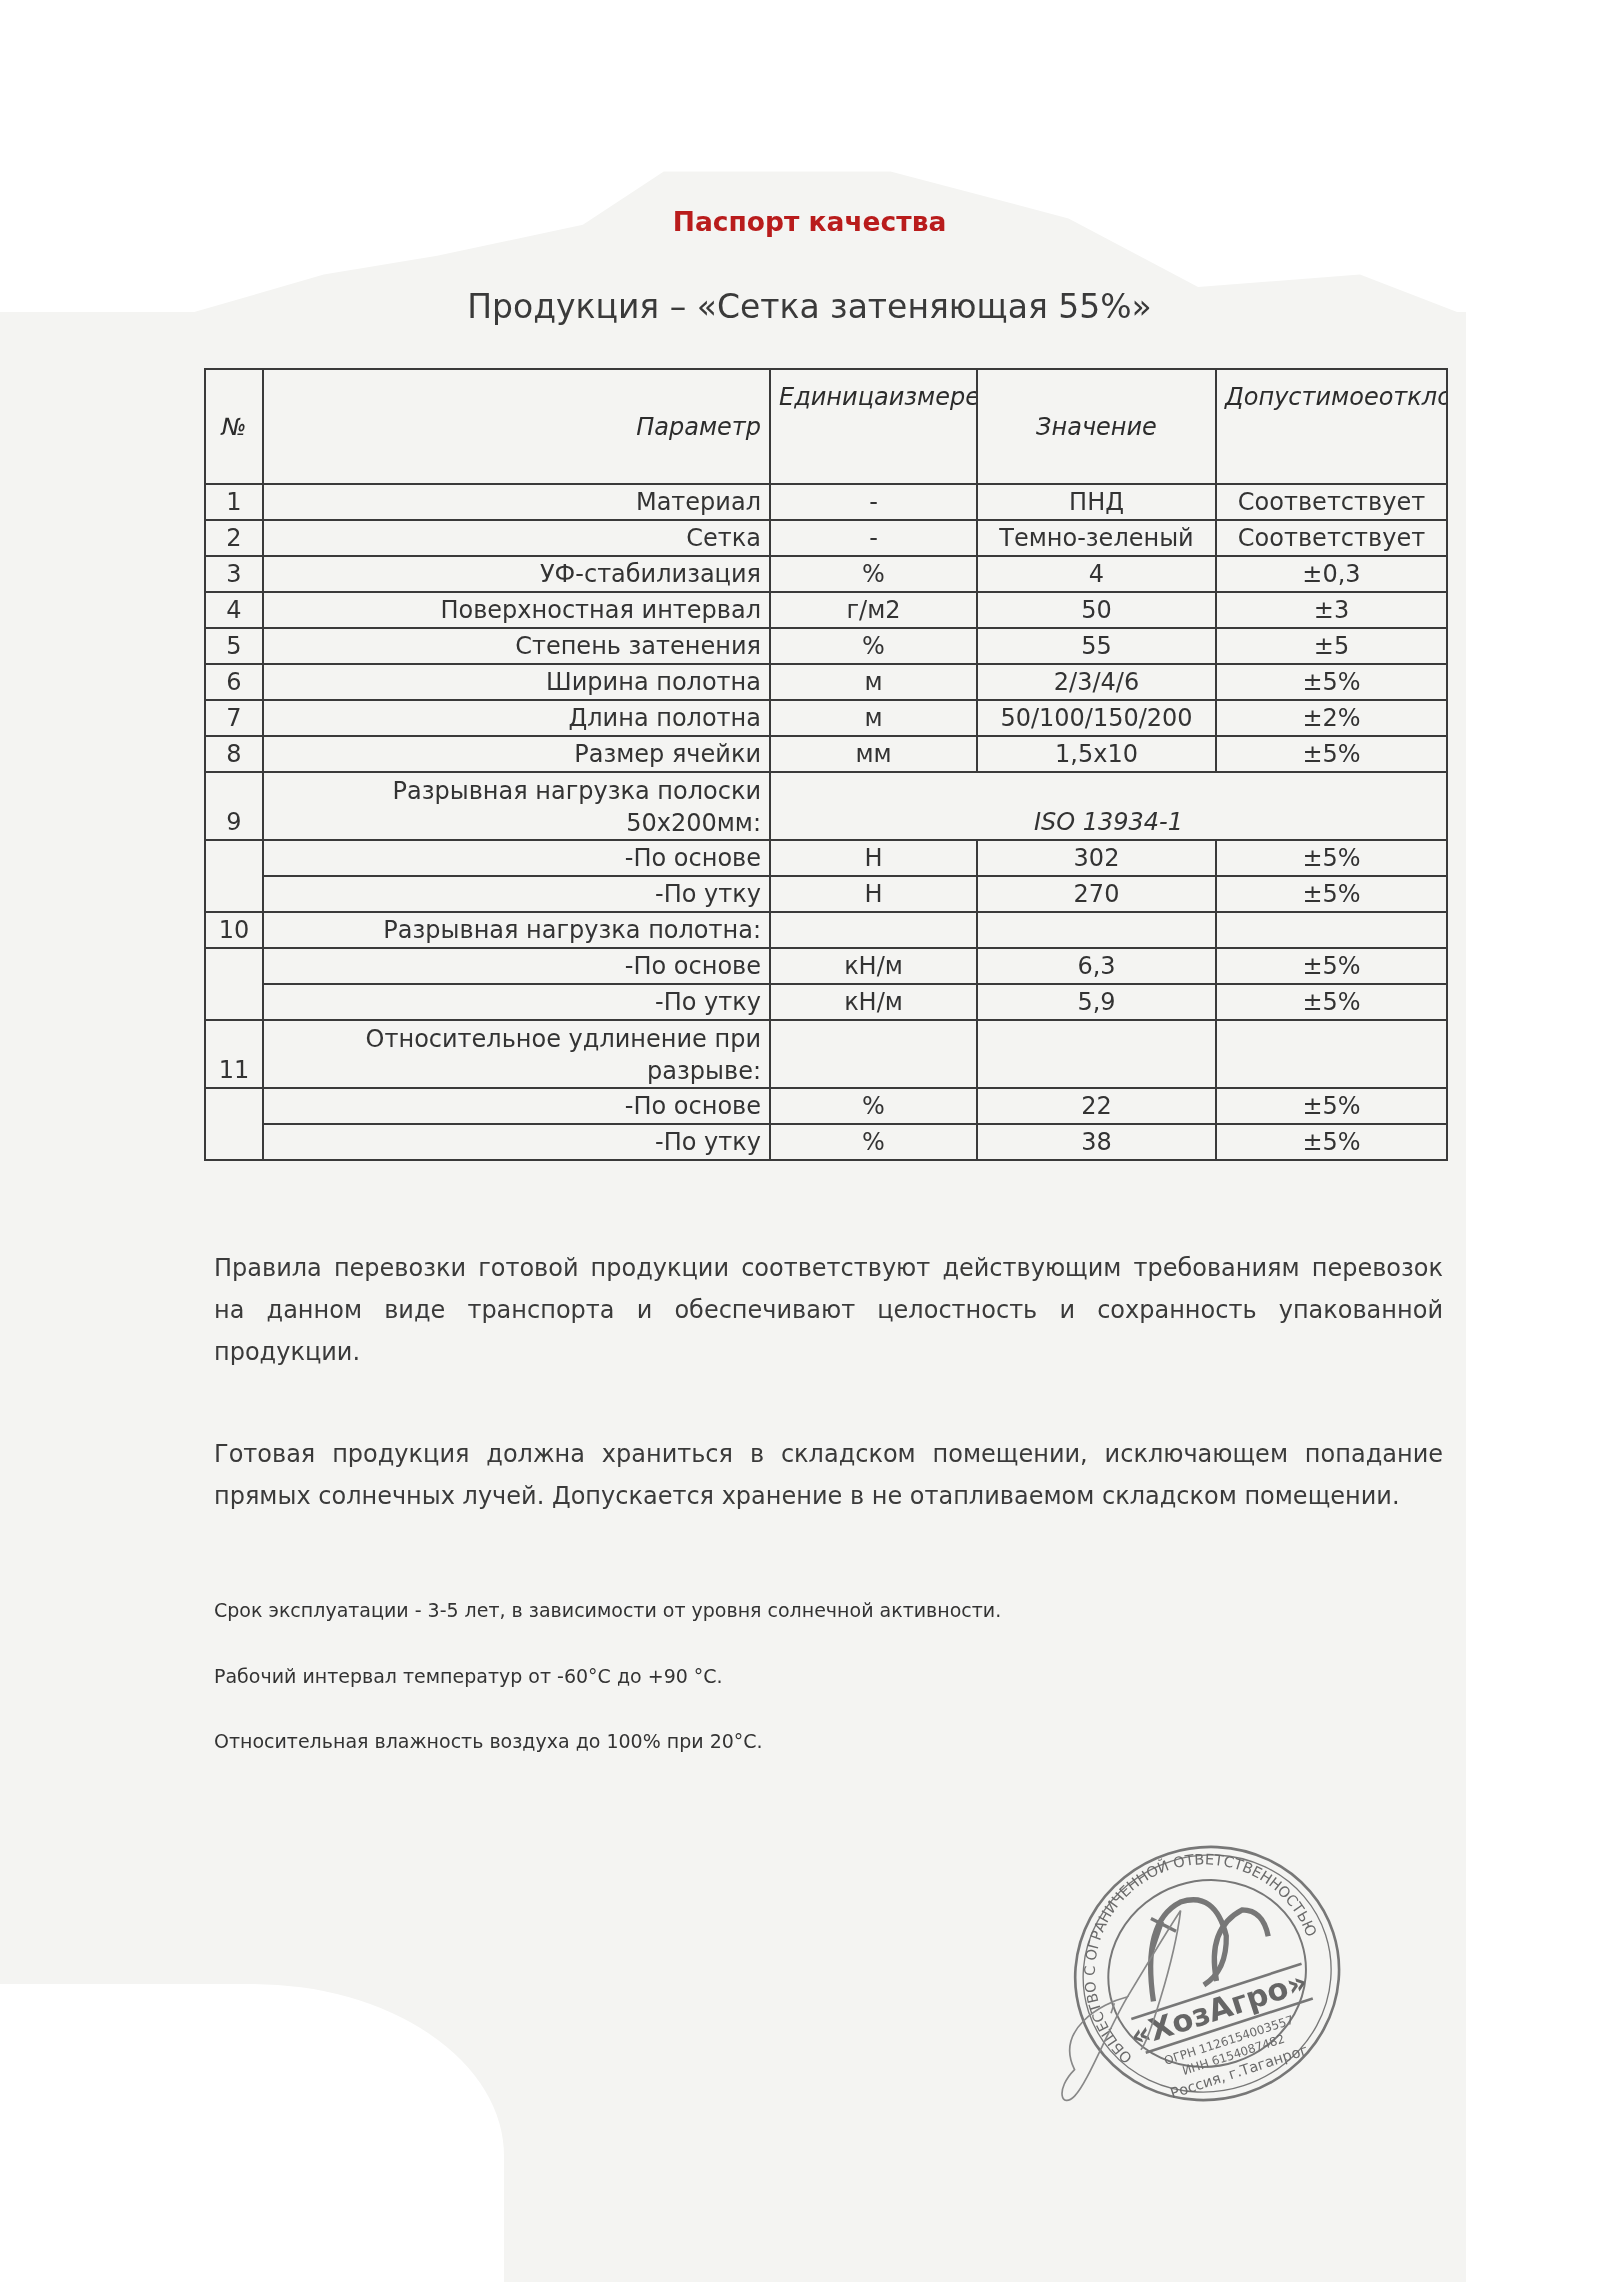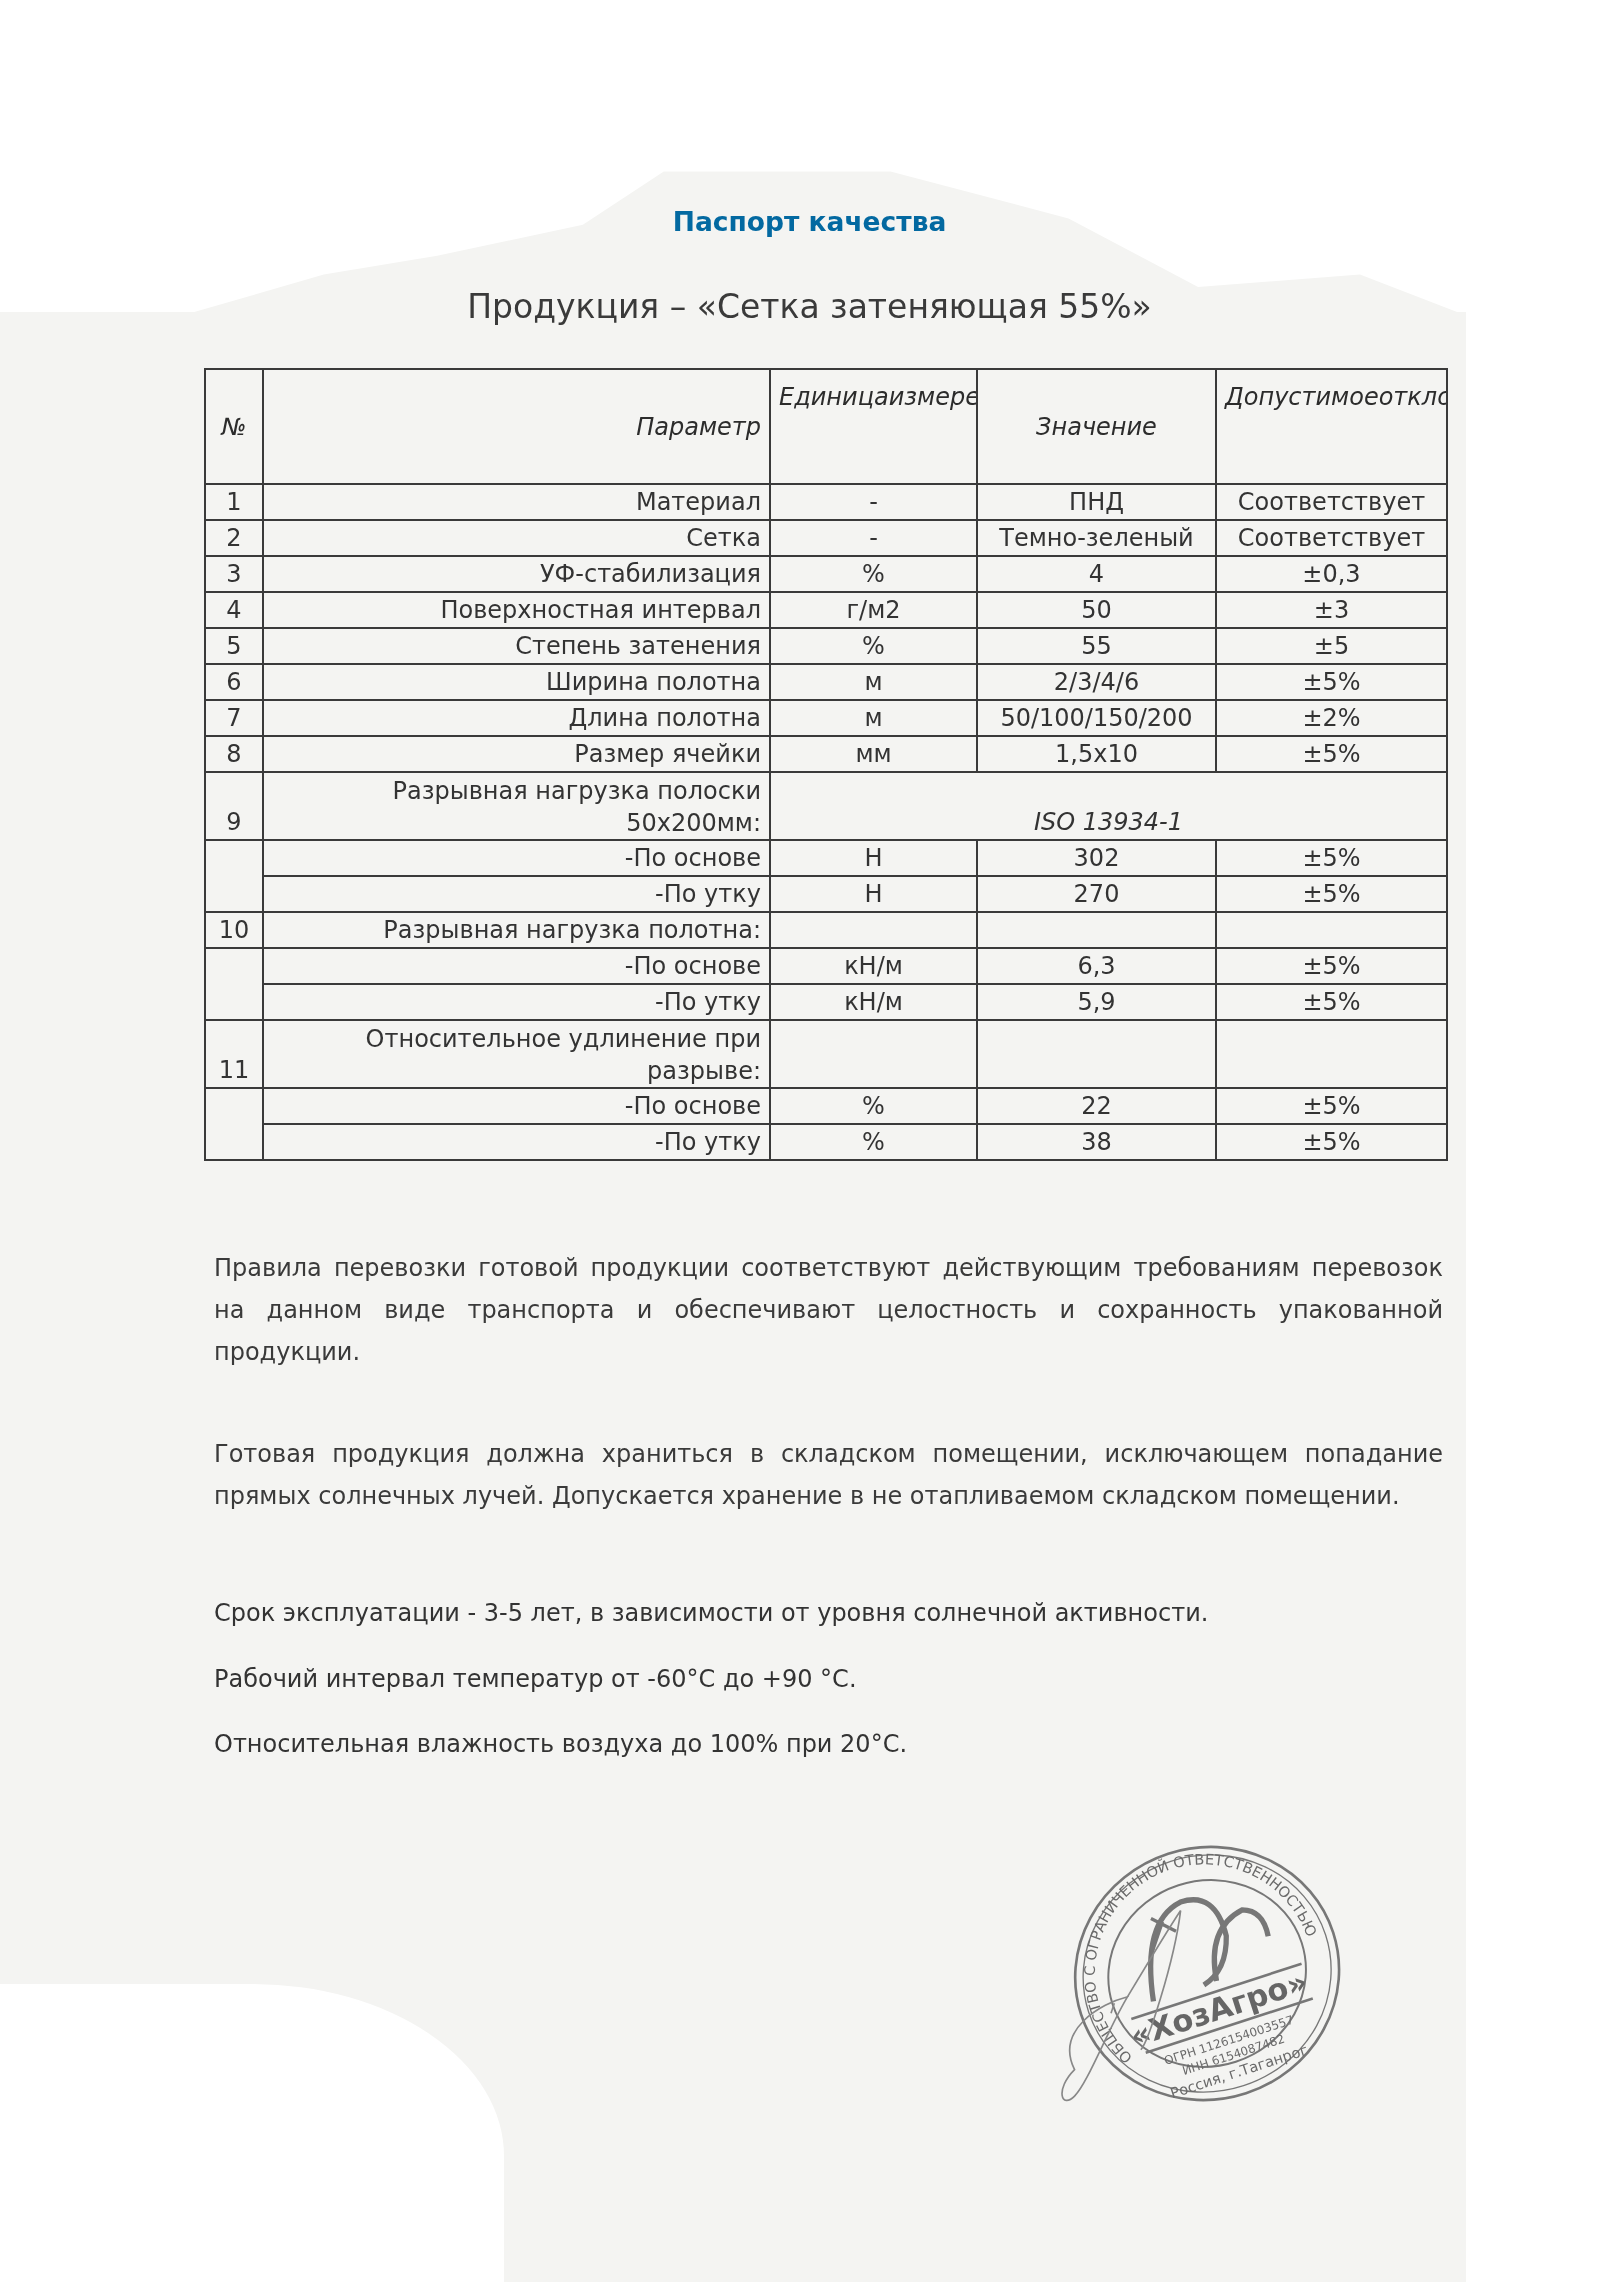--- a/index.html
+++ b/index.html
@@ -9,42 +9,42 @@
            background: #f4f4f2; }
   
   .cut-top { position: absolute; left: 0; top: 0; width: 1619px; height: 312px; background: #ffffff;
              clip-path: polygon(0 0, 100% 0, 100% 100%, 90% 100%, 84% 88%, 74% 92%, 66% 70%, 55% 55%, 41% 55%, 36% 72%, 27% 82%, 20% 88%, 12% 100%, 0 100%); }
   .cut-left-bottom { position: absolute; left: 0; top: 1984px; width: 504px; height: 312px; background: #ffffff;
                      border-top-right-radius: 252px 172px; }
   .cut-right { position: absolute; right: 0; top: 0; width: 153px; height: 2295px; background: #ffffff; }
   .cut-bottom { position: absolute; left: 0; top: 2282px; width: 1619px; height: 13.3px; background: #ffffff; }
 
   .title { position: absolute; left: 0; width: 1619px; top: 206px; text-align: center;
-           font-family: "DejaVu Sans", sans-serif; font-weight: bold; font-size: 26.5px; color: #0369a1; }
+           font-family: "DejaVu Sans", sans-serif; font-weight: bold; font-size: 26.5px; color: #b91c1c; }
   .subtitle { position: absolute; left: 0; width: 1619px; top: 287px; text-align: center;
               font-family: "DejaVu Sans", sans-serif; font-size: 33px; color: #3a3a3a; }
 
   table.spec { position: absolute; left: 204px; top: 368px; width: 1242px;
                border-collapse: collapse; table-layout: fixed;
                font-family: "DejaVu Sans", sans-serif; font-size: 24px; color: #333; }
   table.spec td, table.spec th { border: 2px solid #3a3a3a; padding: 0 8px; height: 34px;
                                  line-height: 34px; overflow: hidden; white-space: nowrap; }
   table.spec th { font-weight: normal; font-style: italic; height: 113px; line-height: 36px; color: #2c2c2c; }
   table.spec .c-no { text-align: center; padding: 0; }
   table.spec .c-param { text-align: right; }
   table.spec .c-unit, table.spec .c-val, table.spec .c-tol { text-align: center; }
   table.spec td.multi { white-space: normal; line-height: 32px; height: 66px; vertical-align: bottom; }
   table.spec td.c-no.bottom { vertical-align: bottom; }
   table.spec td.iso { font-style: italic; text-align: center; vertical-align: bottom; }
   .hdr-two { display: flex; justify-content: space-between; height: 100px; padding-top: 4px; }
 
   .para { position: absolute; left: 214px; width: 1229px; font-family: "DejaVu Sans", sans-serif;
           font-size: 24px; color: #3a3a3a; line-height: 42px; text-align: justify; }
   .line { position: absolute; left: 214px; font-family: "DejaVu Sans", sans-serif;
-          font-size: 24px; color: #333; white-space: nowrap; }
+          font-size: 19px; color: #333; white-space: nowrap; }
 
   .stamp { position: absolute; left: 1048px; top: 1831px; width: 305px; height: 285px; }
 </style>
 </head>
 <body>
 
 <div class="paper"></div>
 <div class="cut-top"></div>
 <div class="cut-right"></div>
 <div class="cut-left-bottom"></div>

